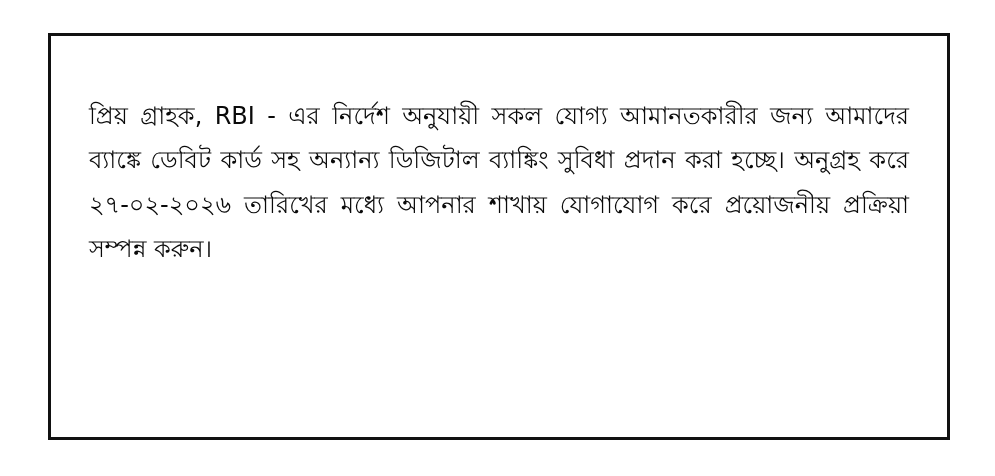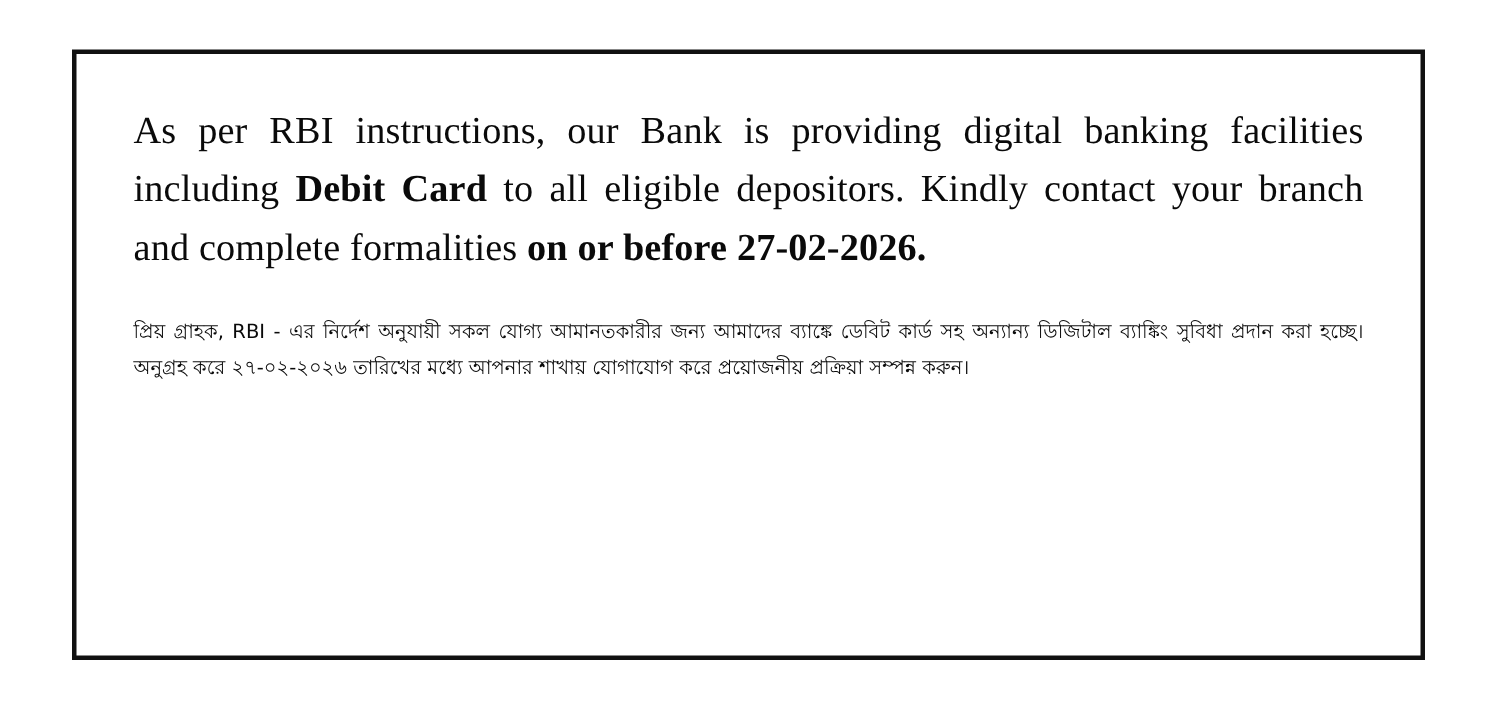--- a/index.html
+++ b/index.html
@@ -41,31 +41,30 @@
     text-justify: inter-word;
     margin: 0;
     letter-spacing: 0.1px;
     color: #0a0a0a;
   }
   .para-en b {
     font-weight: bold;
   }
   .para-bn {
     font-family: "DejaVu Sans", sans-serif;
-    font-size: 13px;
+    font-size: 24px;
     line-height: 1.85;
     text-align: justify;
     text-justify: inter-word;
     margin: 26px 0 0 0;
     color: #0a0a0a;
   }
 </style>
 </head>
 <body>
 
 <div class="page">
   <div class="notice-box">
     <div class="notice-inner">
-      <p class="para-en"><span>As per RBI instructions, our Bank is providing digital banking facilities including </span><b>Debit Card</b><span> to all eligible depositors. Kindly contact your branch and complete formalities </span><b>on or before 27-02-2026.</b></p>
       <p class="para-bn">প্রিয় গ্রাহক, RBI - এর নির্দেশ অনুযায়ী সকল যোগ্য আমানতকারীর জন্য আমাদের ব্যাঙ্কে ডেবিট কার্ড সহ অন্যান্য ডিজিটাল ব্যাঙ্কিং সুবিধা প্রদান করা হচ্ছে। অনুগ্রহ করে ২৭-০২-২০২৬ তারিখের মধ্যে আপনার শাখায় যোগাযোগ করে প্রয়োজনীয় প্রক্রিয়া সম্পন্ন করুন।</p>
     </div>
   </div>
 </div>
 
 </body></html>

